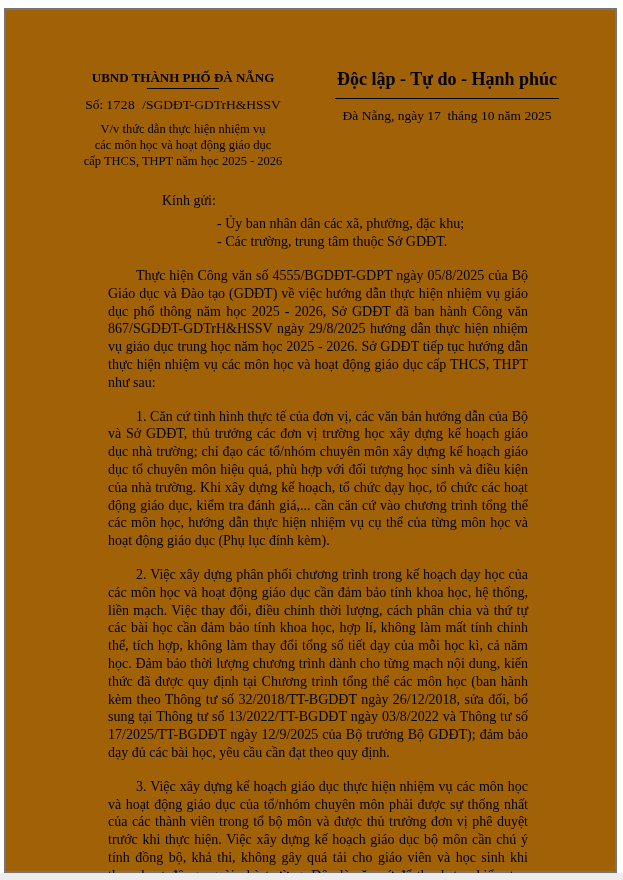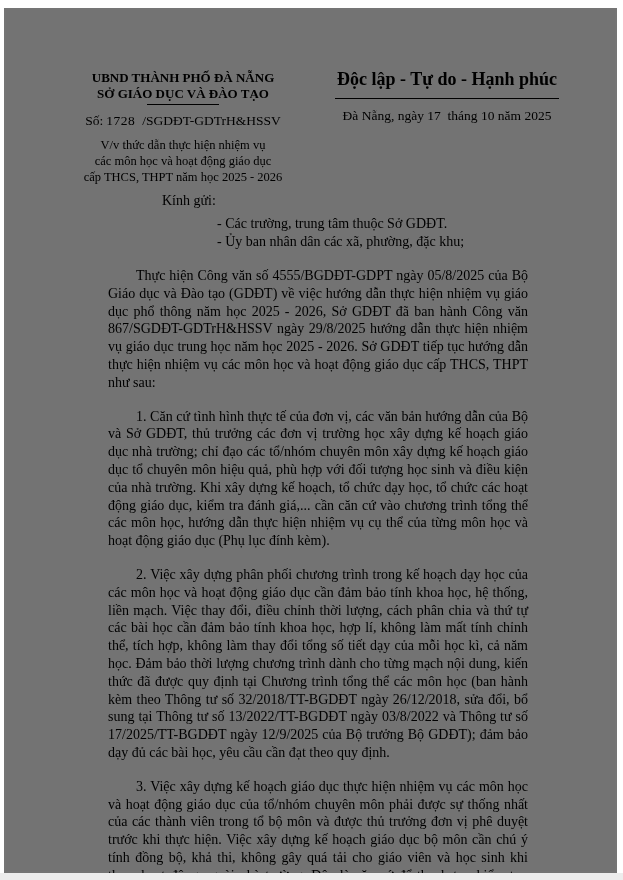--- a/index.html
+++ b/index.html
@@ -16,21 +16,21 @@
     color: #000000;
   }
   .page {
     position: absolute;
     left: 4px;
     top: 8px;
     width: 613px;
     height: 865px;
     box-sizing: border-box;
     border: 2px solid #757575;
-    background: #737373;
+    background: #a16207;
   }
   .bottom-strip {
     position: absolute;
     left: 0;
     top: 873px;
     width: 623px;
     height: 7px;
     background: #ededed;
   }
   .header {
@@ -139,21 +139,20 @@
 </style>
 </head>
 <body>
 
 <div class="page">
 
   <div class="header">
 
     <div class="col-left">
       <div class="org-parent">UBND THÀNH PHỐ ĐÀ NẴNG</div>
-      <div class="org-name">SỞ GIÁO DỤC VÀ ĐÀO TẠO</div>
       <div class="org-underline"></div>
       <div class="doc-number">
         <span>Số:</span><span class="num">1728</span><span>/SGDĐT-GDTrH&amp;HSSV</span>
       </div>
       <div class="subject">
         <div>V/v thức dẫn thực hiện nhiệm vụ</div>
         <div>các môn học và hoạt động giáo dục</div>
         <div>cấp THCS, THPT năm học 2025 - 2026</div>
       </div>
     </div>
@@ -165,22 +164,22 @@
       <div class="place-date">Đà Nẵng, ngày 17  tháng 10 năm 2025</div>
     </div>
 
   </div>
 
   <div class="content">
 
     <div class="salutation-block">
       <div class="salutation">Kính gửi:</div>
       <div class="recipients">
+        <div>- Ủy ban nhân dân các xã, phường, đặc khu;</div>
         <div>- Các trường, trung tâm thuộc Sở GDĐT.</div>
-        <div>- Ủy ban nhân dân các xã, phường, đặc khu;</div>
       </div>
     </div>
 
     <div class="body-text">
       <p>Thực hiện Công văn số 4555/BGDĐT-GDPT ngày 05/8/2025 của Bộ Giáo dục và Đào tạo (GDĐT) về việc hướng dẫn thực hiện nhiệm vụ giáo dục phổ thông năm học 2025 - 2026, Sở GDĐT đã ban hành Công văn 867/SGDĐT-GDTrH&amp;HSSV ngày 29/8/2025 hướng dẫn thực hiện nhiệm vụ giáo dục trung học năm học 2025 - 2026. Sở GDĐT tiếp tục hướng dẫn thực hiện nhiệm vụ các môn học và hoạt động giáo dục cấp THCS, THPT như sau:</p>
       <p>1. Căn cứ tình hình thực tế của đơn vị, các văn bản hướng dẫn của Bộ và Sở GDĐT, thủ trưởng các đơn vị trường học xây dựng kế hoạch giáo dục nhà trường; chỉ đạo các tổ/nhóm chuyên môn xây dựng kế hoạch giáo dục tổ chuyên môn hiệu quả, phù hợp với đối tượng học sinh và điều kiện của nhà trường. Khi xây dựng kế hoạch, tổ chức dạy học, tổ chức các hoạt động giáo dục, kiểm tra đánh giá,... cần căn cứ vào chương trình tổng thể các môn học, hướng dẫn thực hiện nhiệm vụ cụ thể của từng môn học và hoạt động giáo dục (Phụ lục đính kèm).</p>
       <p>2. Việc xây dựng phân phối chương trình trong kế hoạch dạy học của các môn học và hoạt động giáo dục cần đảm bảo tính khoa học, hệ thống, liền mạch. Việc thay đổi, điều chỉnh thời lượng, cách phân chia và thứ tự các bài học cần đảm bảo tính khoa học, hợp lí, không làm mất tính chỉnh thể, tích hợp, không làm thay đổi tổng số tiết dạy của mỗi học kì, cả năm học. Đảm bảo thời lượng chương trình dành cho từng mạch nội dung, kiến thức đã được quy định tại Chương trình tổng thể các môn học (ban hành kèm theo Thông tư số 32/2018/TT-BGDĐT ngày 26/12/2018, sửa đổi, bổ sung tại Thông tư số 13/2022/TT-BGDĐT ngày 03/8/2022 và Thông tư số 17/2025/TT-BGDĐT ngày 12/9/2025 của Bộ trưởng Bộ GDĐT); đảm bảo dạy đủ các bài học, yêu cầu cần đạt theo quy định.</p>
       <p>3. Việc xây dựng kế hoạch giáo dục thực hiện nhiệm vụ các môn học và hoạt động giáo dục của tổ/nhóm chuyên môn phải được sự thống nhất của các thành viên trong tổ bộ môn và được thủ trưởng đơn vị phê duyệt trước khi thực hiện. Việc xây dựng kế hoạch giáo dục bộ môn cần chú ý tính đồng bộ, khả thi, không gây quá tải cho giáo viên và học sinh khi tham hoạt động ngoài nhà trường. Đây là căn cứ để thanh tra, kiểm tra, giám sát, nhận xét, góp ý trong quá trình tổ chức, thực hiện.</p>
     </div>
 

